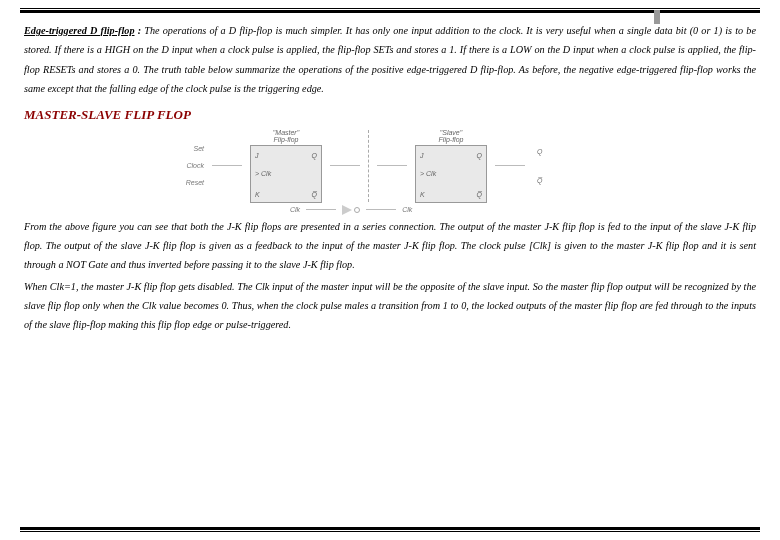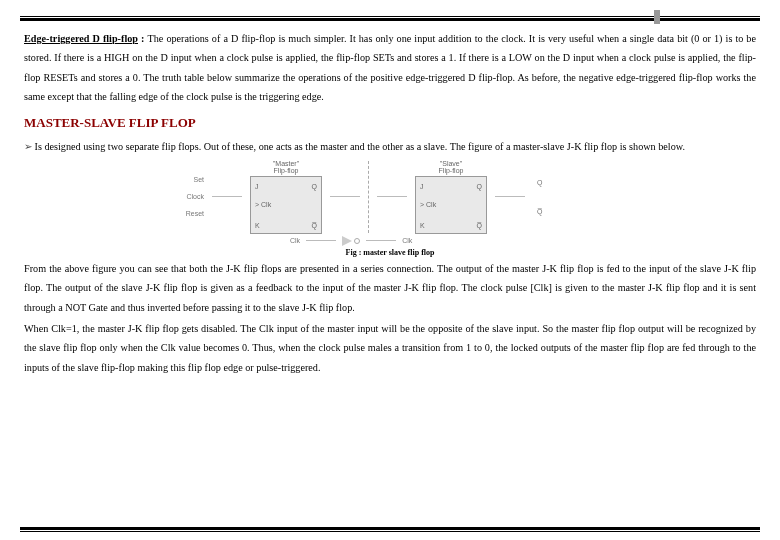--- a/index.html
+++ b/index.html
@@ -6,22 +6,23 @@
     margin: 0;
     padding: 0;
     font-family: "Times New Roman", serif;
     width: 780px;
     height: 540px;
     background: #fff;
     box-sizing: border-box;
     overflow: hidden;
   }
   .page {
-    padding: 16px 20px 8px 20px;
+    padding: 8px 20px 8px 20px;
     box-sizing: border-box;
+    font-style: italic;
   }
   .rule-top-thin {
     border-top: 1px solid #000;
     margin-bottom: 1px;
   }
   .rule-top-thick {
     border-top: 3px solid #000;
   }
   .notch {
     position: absolute;
@@ -192,21 +193,20 @@
   <div class="notch"></div>
 
   <div class="body-wrap">
 
     <p class="para para-first">
       <span class="title-d">Edge-triggered D flip-flop</span><span class="colon"> : </span><span>The operations of a D flip-flop is much simpler. It has only one input addition to the clock. It is very useful when a single data bit (0 or 1) is to be stored.    If there is a HIGH on the D input when a clock pulse is applied, the flip-flop SETs and stores a 1. If there is a LOW on the D input when a clock pulse is applied, the flip-flop RESETs and stores a 0. The truth table below summarize the operations of the positive edge-triggered D flip-flop. As before, the negative edge-triggered flip-flop works the same except that the falling edge of the clock pulse is the triggering edge.</span>
     </p>
 
     <div class="h2">MASTER-SLAVE FLIP FLOP</div>
 
-    <p class="para bullet-tri"><span>Is designed using two separate flip flops. Out of these, one acts as the master and the other as a slave. The figure of a master-slave J-K flip flop is shown below.</span></p>
 
     <div class="figwrap">
       <div class="figrow">
         <div class="labels-left">
           <span>Set</span>
           <span>Clock</span>
           <span>Reset</span>
         </div>
         <span class="wire"></span>
         <div class="col">
@@ -243,21 +243,20 @@
       <div class="clk-row">
         <span>Clk</span>
         <span class="wire"></span>
         <span class="notgate">
             <span class="tri2"></span>
             <span class="bub"></span>
           </span>
         <span class="wire"></span>
         <span>Clk</span>
       </div>
-      <div class="cap">Fig : master slave flip flop</div>
     </div>
 
     <p class="para">From the above figure you can see that both the J-K flip flops are presented in a series connection. The output of the master J-K flip flop is fed to the input of the slave J-K flip flop. The output of the slave J-K flip flop is given as a feedback to the input of the master J-K flip flop. The clock pulse [Clk] is given to the master J-K flip flop and it is sent through a NOT Gate and thus inverted before passing it to the slave J-K flip flop.</p>
     <p class="para">When Clk=1, the master J-K flip flop gets disabled. The Clk input of the master input will be the opposite of the slave input. So the master flip flop output will be recognized by the slave flip flop only when the Clk value becomes 0. Thus, when the clock pulse males a transition from 1 to 0, the locked outputs of the master flip flop are fed through to the inputs of the slave flip-flop making this flip flop edge or pulse-triggered.</p>
 
   </div>
 
   <div class="bottom-rules">
     <div class="rule-bot-thick"></div>
     <div class="rule-bot-thin"></div>

